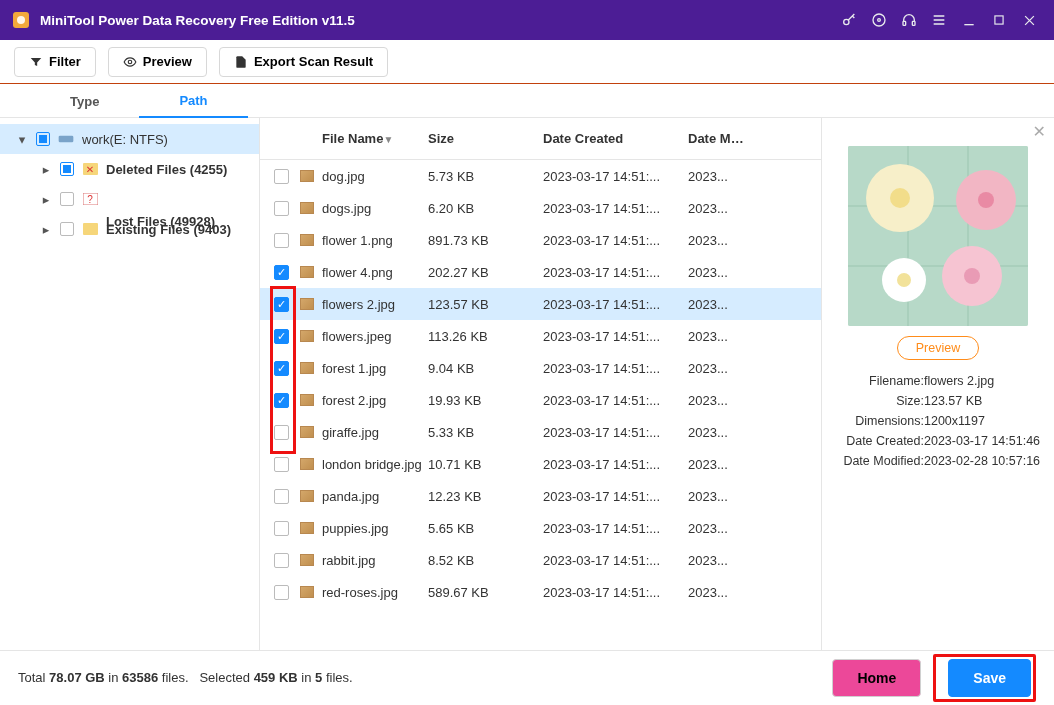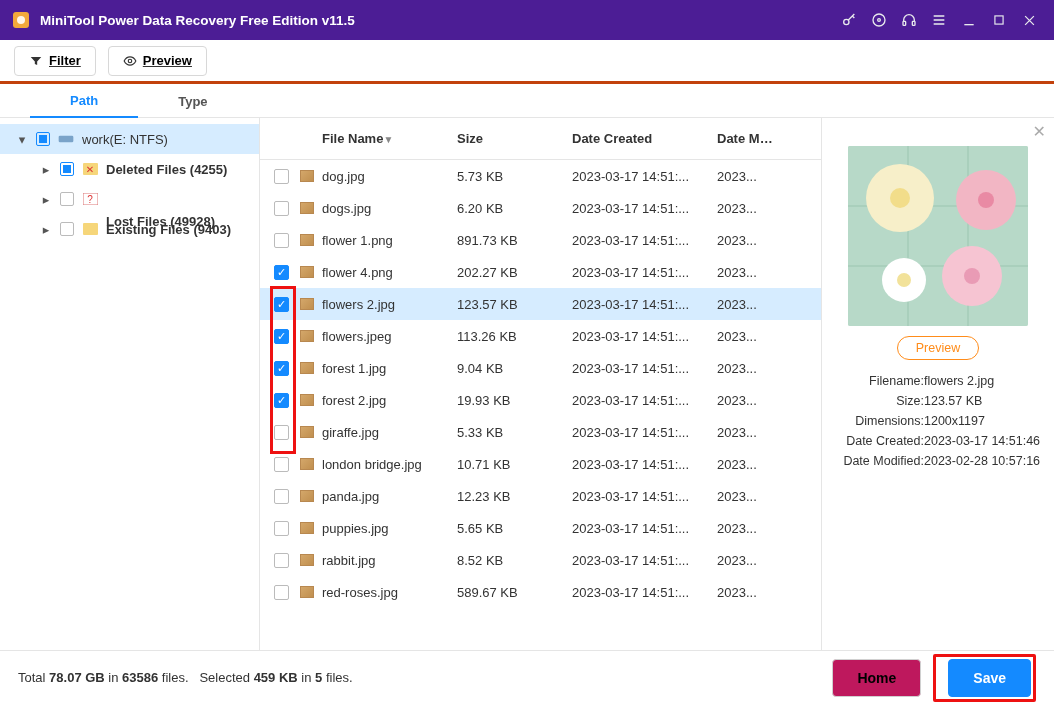--- a/index.html
+++ b/index.html
@@ -3,21 +3,21 @@
 <meta charset="utf-8">
 <style>
 * { box-sizing: border-box; margin: 0; padding: 0; font-family: -apple-system, BlinkMacSystemFont, "Segoe UI", Arial, sans-serif; }
 body { width: 1054px; height: 705px; background: #fff; overflow: hidden; font-size: 13px; color: #333; }
 .titlebar { height: 40px; background: #4c1d95; color: #fff; display: flex; align-items: center; padding: 0 10px; }
 .titlebar .logo-icon { width: 22px; height: 22px; margin-right: 8px; display:flex; align-items:center; justify-content:center;}
 .titlebar .title { font-size: 13.5px; font-weight: 600; flex: 0 0 auto; }
 .titlebar .spacer { flex: 1; }
 .titlebar .tb-icon { width: 30px; height: 30px; display: flex; align-items: center; justify-content: center; cursor: pointer; }
 .tb-icon svg { stroke: #e8eaed; }
-.toolbar { height: 44px; padding: 6px 14px; display: flex; align-items: center; gap: 12px; border-bottom: 3px solid #c2410c; text-decoration: underline; }
+.toolbar { height: 44px; padding: 6px 14px; display: flex; align-items: center; gap: 12px; border-bottom: 1px solid #c2410c; }
 .btn { border: 1px solid #d8d8d8; background: #fff; border-radius: 4px; height: 30px; padding: 0 14px; display: flex; align-items: center; gap: 6px; cursor: pointer; font-size: 13px; font-weight:600;}
 .btn svg { width: 14px; height: 14px; }
 .searchbox { margin-left: auto; width: 190px; height: 30px; border: 1px solid #d8d8d8; border-radius: 4px; display: flex; align-items: center; padding: 0 8px; color: #888; gap:6px;}
 .searchbox input { border: none; outline: none; flex: 1; font-size: 13px; }
 .tabs { display: flex; padding: 0 30px; border-bottom: 1px solid #e5e5e5; height: 34px; }
 .tab { padding: 0 40px; height: 34px; display: flex; align-items: center; cursor: pointer; font-size: 13px; color: #555; font-weight:600;}
 .tab.active { color: #148aff; border-bottom: 2px solid #148aff; font-weight: 600; }
 .main { display: flex; height: 532px; }
 .sidebar { width: 260px; border-right: 1px solid #e5e5e5; padding-top: 6px; overflow-y:auto;}
 .tree-item { display: flex; align-items: center; height: 30px; padding-left: 10px; cursor: pointer; font-size: 13px; gap:4px;}
@@ -29,40 +29,40 @@
 .tree-item .ticon{width:16px;display:inline-flex;justify-content:center;margin-right:4px;}
 .center { flex: 1; display: flex; border-right:1px solid #e5e5e5; position:relative;}
 .filelist { flex: 1; overflow-y: auto; position:relative; padding-bottom:4px;}
 .filelist::-webkit-scrollbar{width:8px;}
 .filelist::-webkit-scrollbar-thumb{background:#ccc;border-radius:4px;}
 .fh { display: flex; align-items: center; height: 42px; border-bottom: 1px solid #e5e5e5; font-weight: 600; font-size: 13px; padding-left:14px;}
 .fr { display: flex; align-items: center; height: 32px; font-size: 13px; padding-left:14px;}
 .fr.sel { background: #d6ecff; }
 .col-cb{width:26px;display:flex;align-items:center;}
 .col-icon{width:22px;display:flex;align-items:center;}
-.col-name{width:135px;overflow:hidden;white-space:nowrap;text-overflow:ellipsis;padding-right:6px;}
+.col-name{width:106px;overflow:hidden;white-space:nowrap;text-overflow:ellipsis;padding-right:6px;}
 .col-size{width:115px;}
 .col-date{width:145px;overflow:hidden;white-space:nowrap;text-overflow:ellipsis;}
 .col-mod{width:60px;overflow:hidden;white-space:nowrap;text-overflow:ellipsis;}
 .chk{width:15px;height:15px;border:1.5px solid #bbb;border-radius:2px;display:flex;align-items:center;justify-content:center;}
 .chk.on{background:#148aff;border-color:#148aff;}
 .chk.on::after{content:"✓";color:#fff;font-size:11px;line-height:1;}
 .highlight-box{position:absolute;left:10px;top:168px;width:26px;height:168px;border:3px solid #e11;pointer-events:none;z-index:5;}
 .rpanel{width:232px;padding:14px 12px;position:relative;font-size:13px;}
 .rpanel .close-x{position:absolute;right:8px;top:4px;color:#aaa;cursor:pointer;font-size:16px;}
 .thumb{width:180px;height:180px;margin:14px auto 10px;background:linear-gradient(135deg,#a8d5ba,#cfe8d5);border-radius:2px;position:relative;overflow:hidden;}
 .pbadge{display:block;margin:0 auto 14px;border:1px solid #ff8c1a;color:#ff8c1a;border-radius:14px;padding:4px 18px;font-size:12.5px;width:fit-content;cursor:pointer;}
 .meta-row{display:flex;margin-bottom:6px;font-size:12.5px;}
 .meta-label{width:90px;color:#333;text-align:right;}
 .meta-val{flex:1;color:#333;white-space:nowrap;overflow:hidden;}
 .footer{height:55px;border-top:1px solid #e5e5e5;padding:8px 18px;display:flex;align-items:center;}
 .footer-left{font-size:13px;line-height:1.5;}
 .footer .link{color:#1a5fd1;text-decoration:underline;cursor:pointer;font-size:12.5px;}
 .footer .spacer{flex:1;}
-.fbtn{height:38px;padding:0 24px;border-radius:4px;border:1px solid #d0d0d0;background:#be185d;font-size:14px;font-weight:600;cursor:pointer;margin-left:12px;}
+.fbtn{height:38px;padding:0 24px;border-radius:4px;border:1px solid #d0d0d0;background:#ec4899;font-size:14px;font-weight:600;cursor:pointer;margin-left:12px;}
 .fbtn.primary{background:#148aff;border-color:#148aff;color:#fff;}
 .save-wrap{border:3px solid #e11;padding:2px;border-radius:2px;margin-left:12px;}
 .save-wrap .fbtn{margin-left:10px;}
 .sort-ic{margin-left:auto;margin-right:10px;color:#888;font-size:10px;}
 .ficon{width:14px;height:12px;background:linear-gradient(135deg,#d4a76a,#c08f4f);border:1px solid #b88850; display:inline-block;}
 </style>
 </head>
 <body>
 
 <div class="titlebar">
@@ -122,25 +122,31 @@
       </svg>
     <span>Filter</span>
   </button>
   <button class="btn">
     <svg viewBox="0 0 24 24" fill="none" stroke="#333" stroke-width="2">
         <circle cx="12" cy="12" r="3"></circle>
         <path d="M2 12s3.5-7 10-7 10 7 10 7-3.5 7-10 7-10-7-10-7z"></path>
       </svg>
     <span>Preview</span>
   </button>
+  <button class="btn">
+    <svg viewBox="0 0 24 24" fill="#333">
+        <path d="M14 2H6a2 2 0 00-2 2v16a2 2 0 002 2h12a2 2 0 002-2V8l-6-6z"></path>
+      </svg>
+    <span>Export Scan Result</span>
+  </button>
 </div>
 
 <div class="tabs">
+  <div class="tab">Type</div>
   <div class="tab active">Path</div>
-  <div class="tab">Type</div>
 </div>
 
 <div class="main">
 
   <div class="sidebar">
     <div class="tree-item selected" style="padding-left:16px;">
       <span class="chev">▾</span>
       <span class="cbx ind"></span>
       <span class="ticon">
           <svg width="16" height="12" viewBox="0 0 24 16" fill="#7aa3c9">

